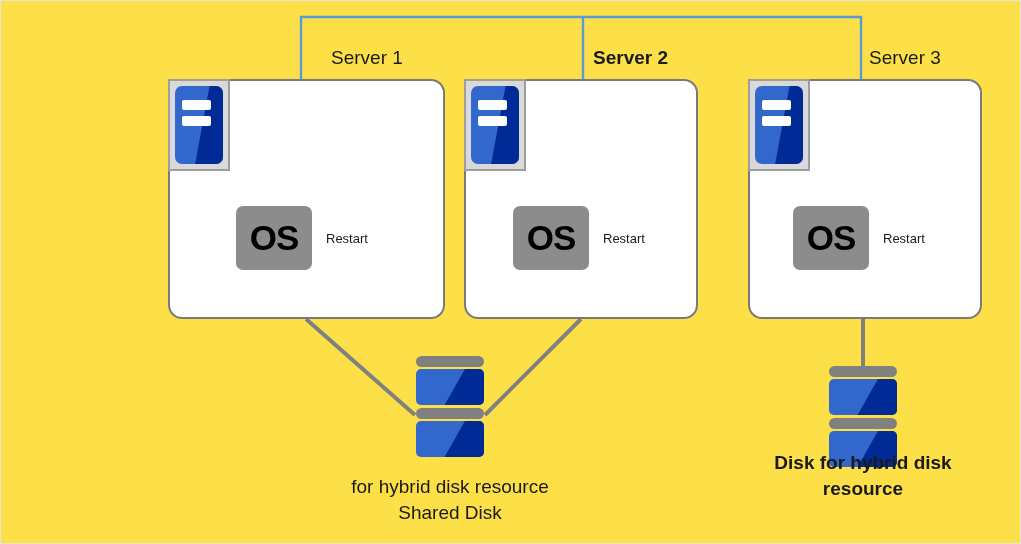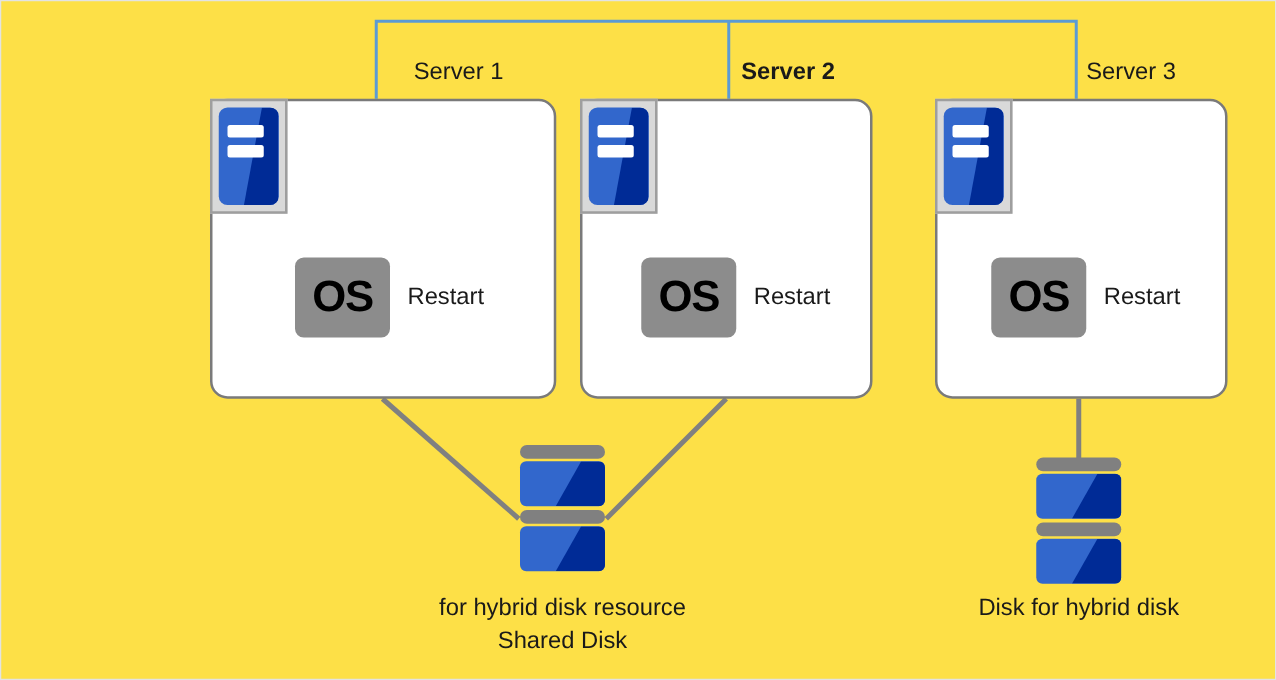--- a/index.html
+++ b/index.html
@@ -97,21 +97,21 @@
     display: flex;
     align-items: center;
     justify-content: center;
     font-size: 35px;
     font-weight: bold;
     color: #000000;
     letter-spacing: -1px;
     font-family: "Liberation Sans", sans-serif;
   }
   .restart-label {
-    font-size: 19px;
+    font-size: 13px;
     color: #1a1a1a;
     white-space: nowrap;
   }
 
   
   .disk {
     position: absolute;
     width: 68px;
   }
   .disk .platter-bar {
@@ -232,17 +232,18 @@
   </div>
 
   <div class="disk" style="left:828px; top:365px;">
     <div class="platter-bar"></div>
     <div class="platter-body"></div>
     <div class="gap"></div>
     <div class="platter-bar"></div>
     <div class="platter-body"></div>
   </div>
 
-  <div class="disk-caption" style="left:742px; top:473px; width:240px;">
+  <div class="disk-caption" style="left:742px; top:449px; width:240px;font-weight:bold;">
     <div>Disk for hybrid disk</div>
+    <div>resource</div>
   </div>
 
 </div>
 
 </body></html>

